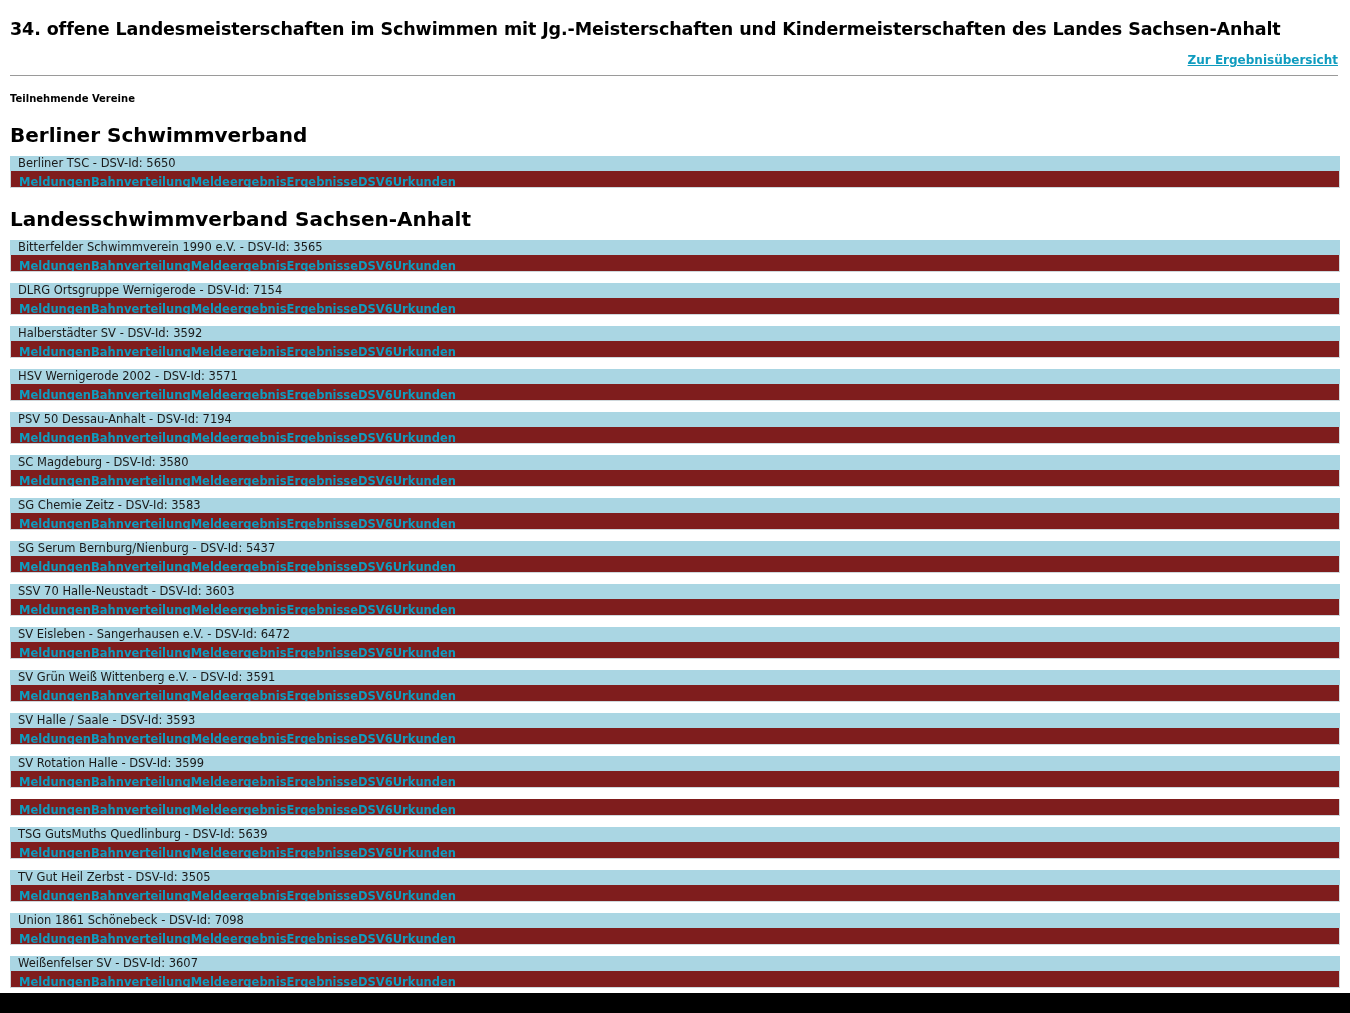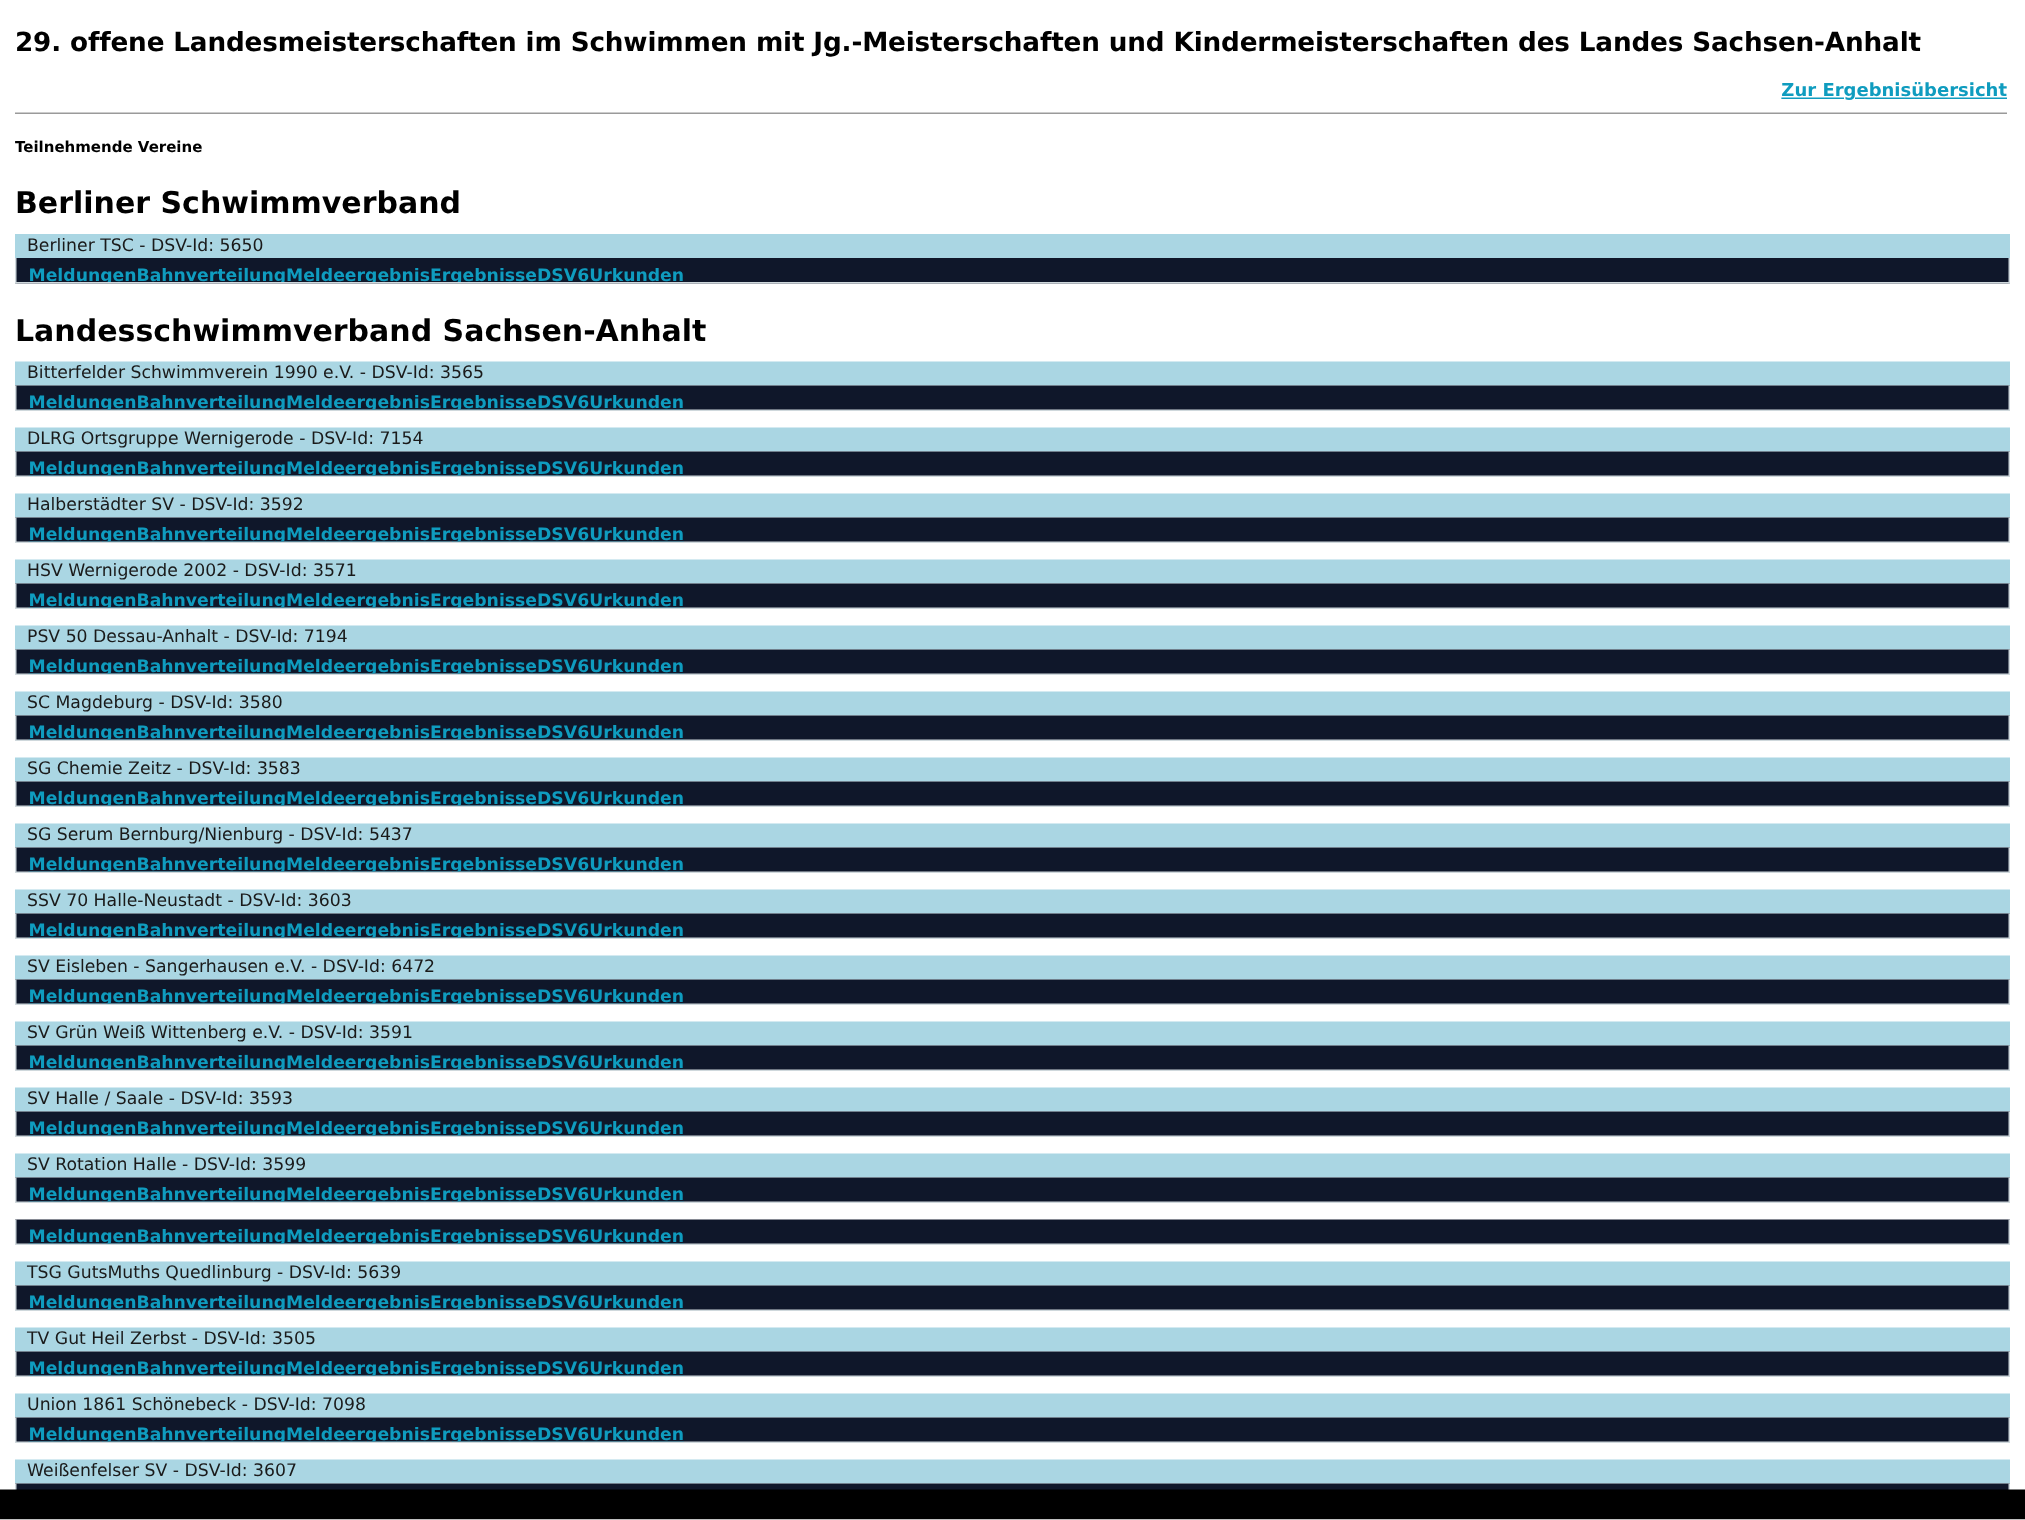--- a/index.html
+++ b/index.html
@@ -62,28 +62,28 @@
     margin-top: 9px;
   }
   .club {
     margin: 0 0 11px 0;
     width: 1330px;
   }
   .club-name {
     background: #aad6e3;
     font-size: 11.5px;
     line-height: 15px;
-    padding: 0 0 16px 8px;
+    padding: 0 0 4px 8px;
     color: #1a1a1a;
     white-space: nowrap;
     height: 15px;
     box-sizing: border-box;
   }
   .club-links {
-    background: #0f172a;
+    background: #7f1d1d;
     border: 1px solid #cfd8dc;
     border-top: none;
     height: 17px;
     box-sizing: border-box;
     padding: 0 0 0 8px;
     white-space: nowrap;
     overflow: hidden;
   }
   .club-links a {
     font-size: 11.5px;
@@ -99,21 +99,21 @@
     width: 1350px;
     height: 20px;
     background: #000000;
   }
 </style>
 </head>
 <body>
 
 <div class="page">
 
-  <h1 class="page-title">29. offene Landesmeisterschaften im Schwimmen mit Jg.-Meisterschaften und Kindermeisterschaften des Landes Sachsen-Anhalt</h1>
+  <h1 class="page-title">34. offene Landesmeisterschaften im Schwimmen mit Jg.-Meisterschaften und Kindermeisterschaften des Landes Sachsen-Anhalt</h1>
 
   <div class="toplink-wrap">
     <a class="toplink" href="#">Zur Ergebnisübersicht</a>
   </div>
 
   <hr class="divider">
 
   <h2 class="section-title">Teilnehmende Vereine</h2>
 
   <div id="federations">

